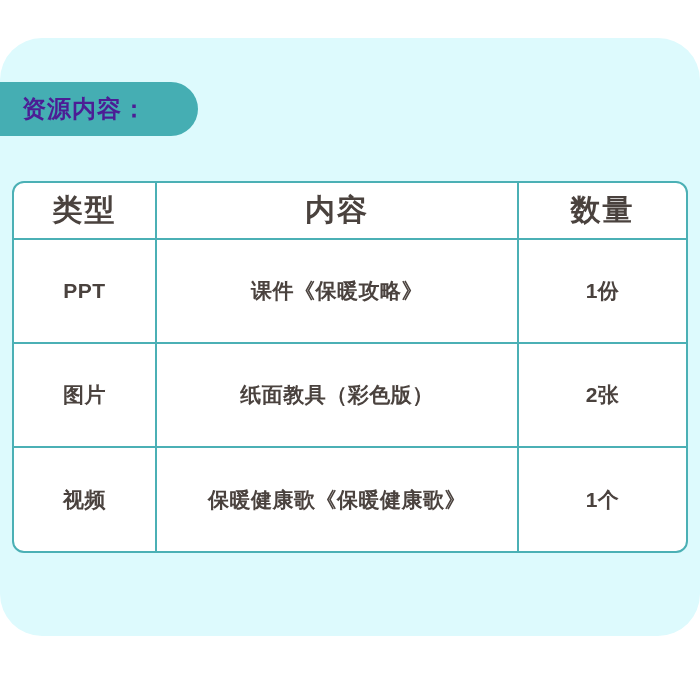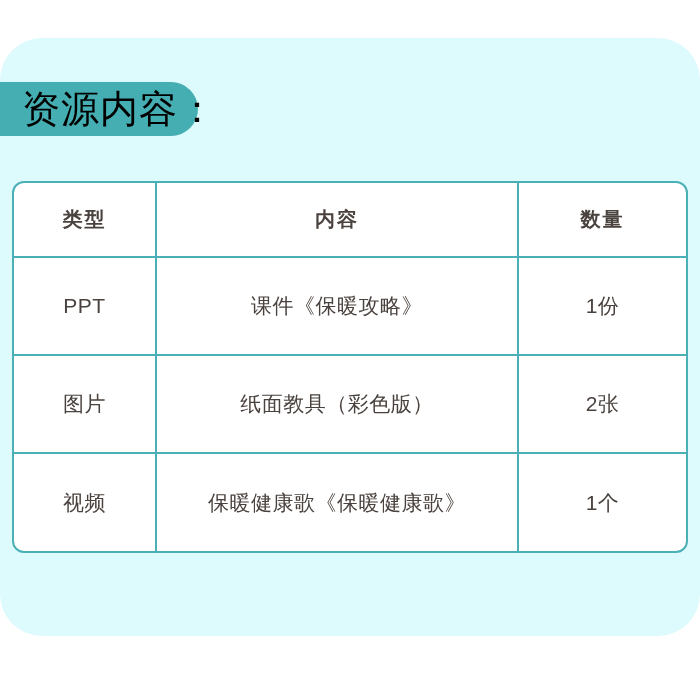--- a/index.html
+++ b/index.html
@@ -35,23 +35,23 @@
     height: 54px;
     width: 198px;
     background: #45AEB3;
     border-radius: 0 27px 27px 0;
     display: flex;
     align-items: center;
     box-sizing: border-box;
     padding-left: 22px;
   }
   .badge-text {
-    color: #000000;
-    font-size: 38px;
-    font-weight: normal;
+    color: #4c1d95;
+    font-size: 24px;
+    font-weight: bold;
     letter-spacing: 1px;
     line-height: 1;
     white-space: nowrap;
   }
 
   
   .table-wrap {
     position: absolute;
     left: 12px;
     top: 181px;
@@ -85,28 +85,28 @@
   }
   table.res-table th:last-child,
   table.res-table td:last-child {
     border-right: none;
     border-radius: 29px;
   }
   table.res-table tr:last-child td {
     border-bottom: none;
   }
   table.res-table th {
-    font-size: 20px;
+    font-size: 30px;
     font-weight: bold;
     letter-spacing: 2px;
-    height: 74px;
+    height: 56px;
   }
   table.res-table td {
     font-size: 21px;
-    font-weight: normal;
+    font-weight: bold;
     letter-spacing: 0.5px;
     height: 74px;
   }
   td.cell-type   { font-size: 20px; }
   td.cell-count  { font-size: 20px; margin-top: 30px; }
 </style>
 </head>
 <body>
 
 <div class="panel"></div>

